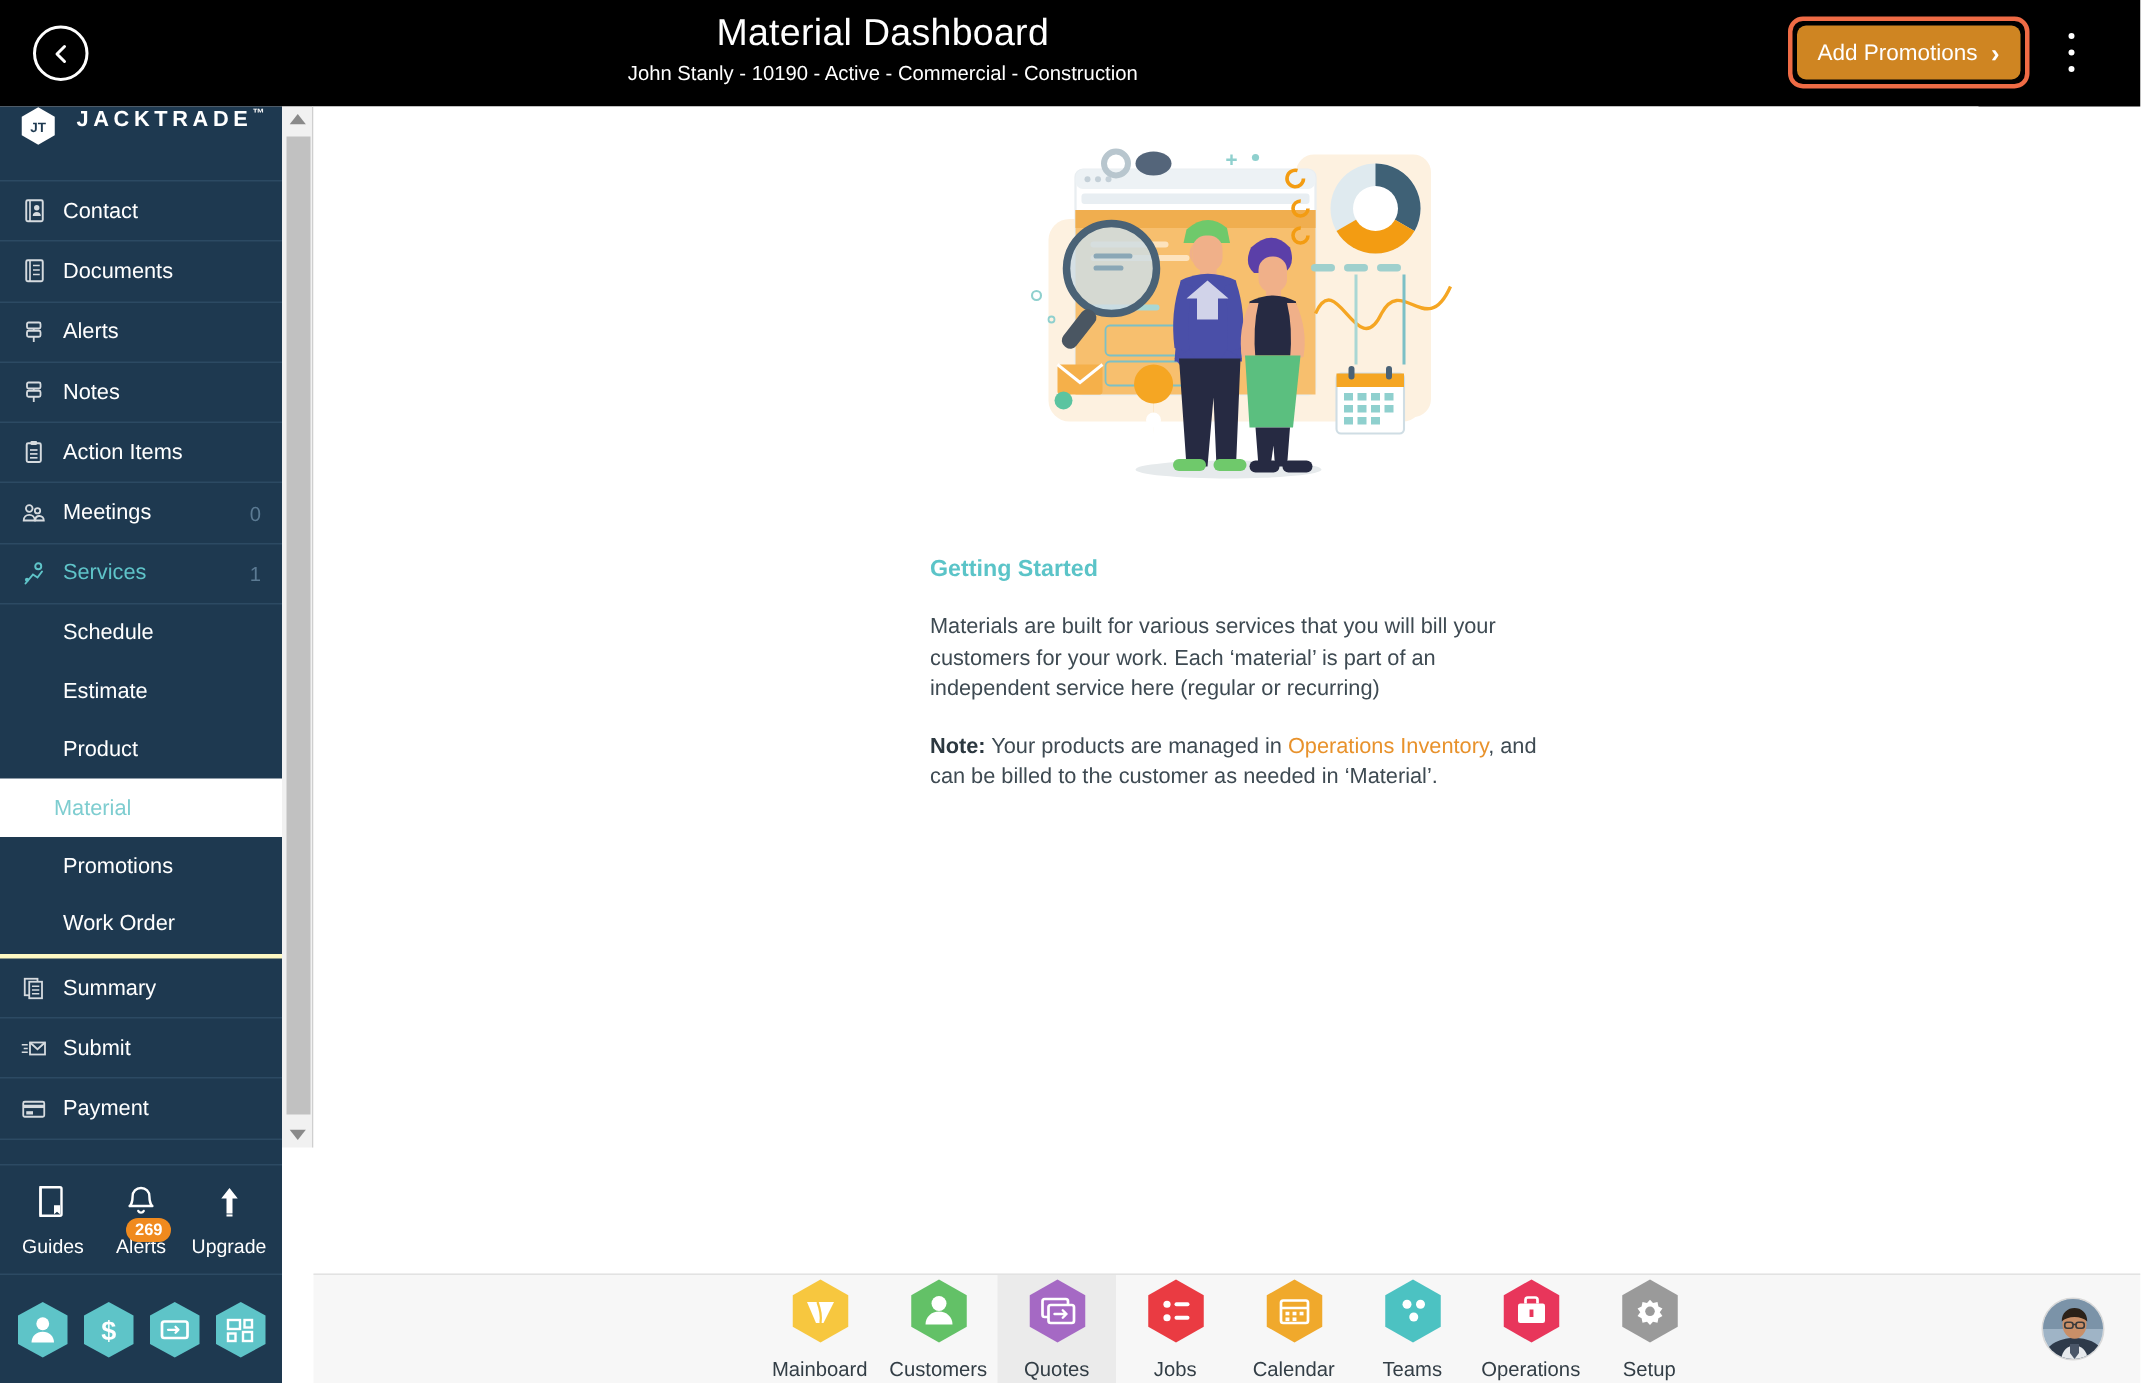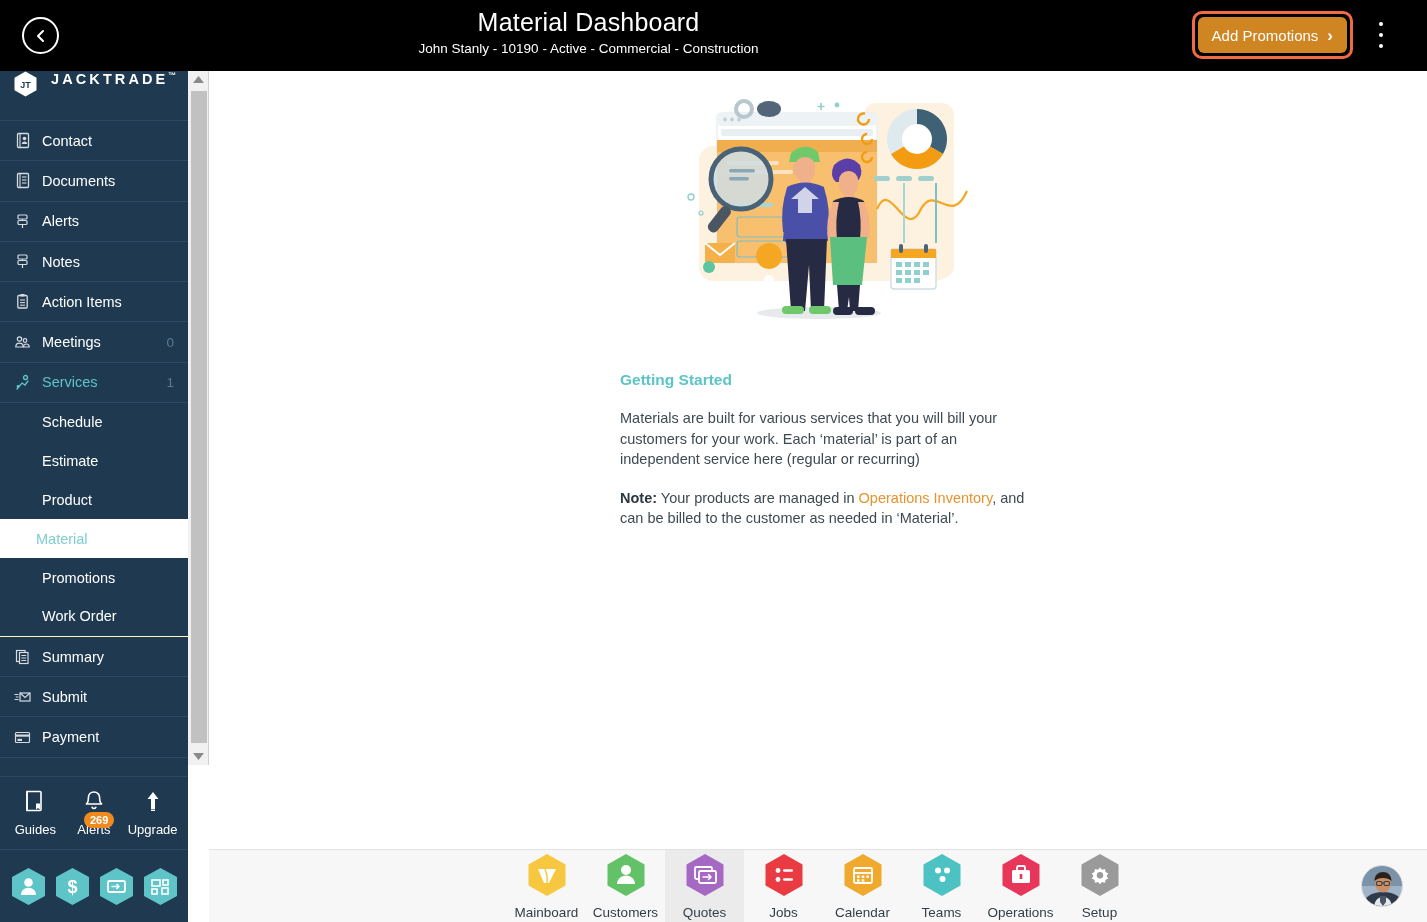--- a/index.html
+++ b/index.html
@@ -94,21 +94,21 @@
   .nav-item .cnt { color: #5b7a93; font-size: 13.5px; padding-right: 14px; }
   .nav-item.active { color: #5fc4c9; }
   .nav-item.active .ic { opacity: 1; }
 
   .sub-item {
     height: 38.8px; display: flex; align-items: center;
     padding-left: 42px; cursor: pointer;
     color: #ffffff; font-size: 14.5px;
   }
   .sub-item.selected { background: #ffffff; color: #7ecdd0; padding-left: 36px; }
-  .sub-group { border-bottom: 1px solid #fef9c3; }
+  .sub-group { border-bottom: 3px solid #fef9c3; }
 
   
   .sb-track {
     position: absolute; left: 188px; top: 71px;
     width: 21px; height: 694px;
     background: #f1f1f1; border-right: 1px solid #cfcfcf;
   }
   .sb-arrow {
     position: absolute; left: 0; width: 21px; height: 17px;
     display: flex; align-items: center; justify-content: center;

